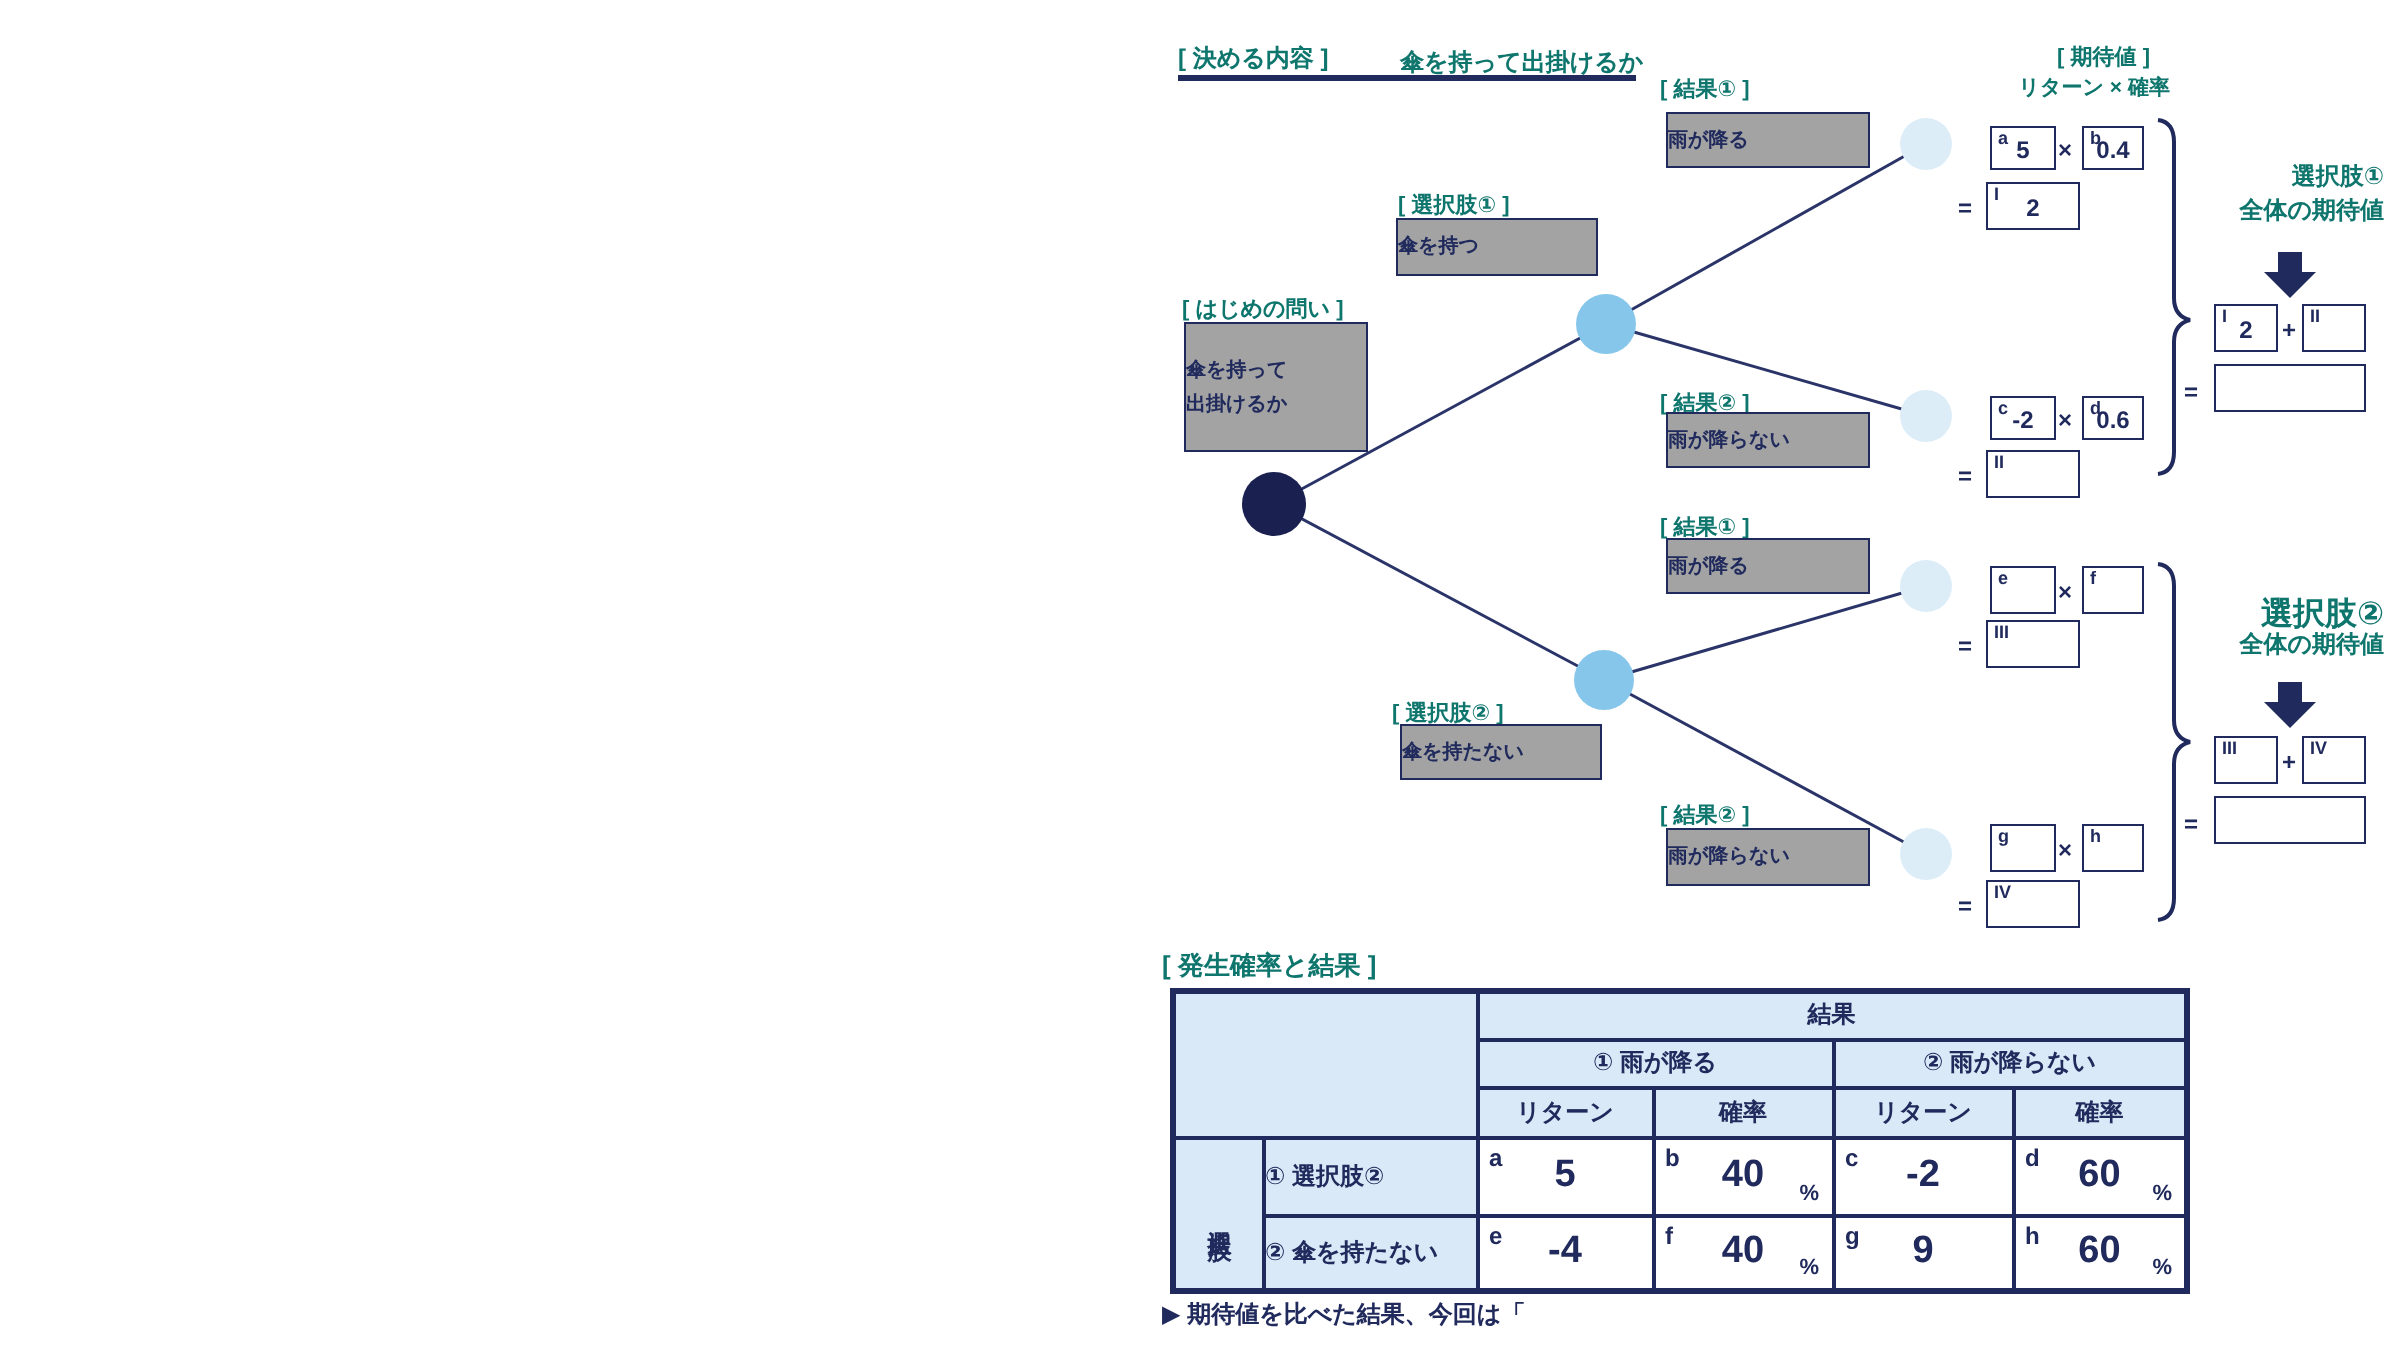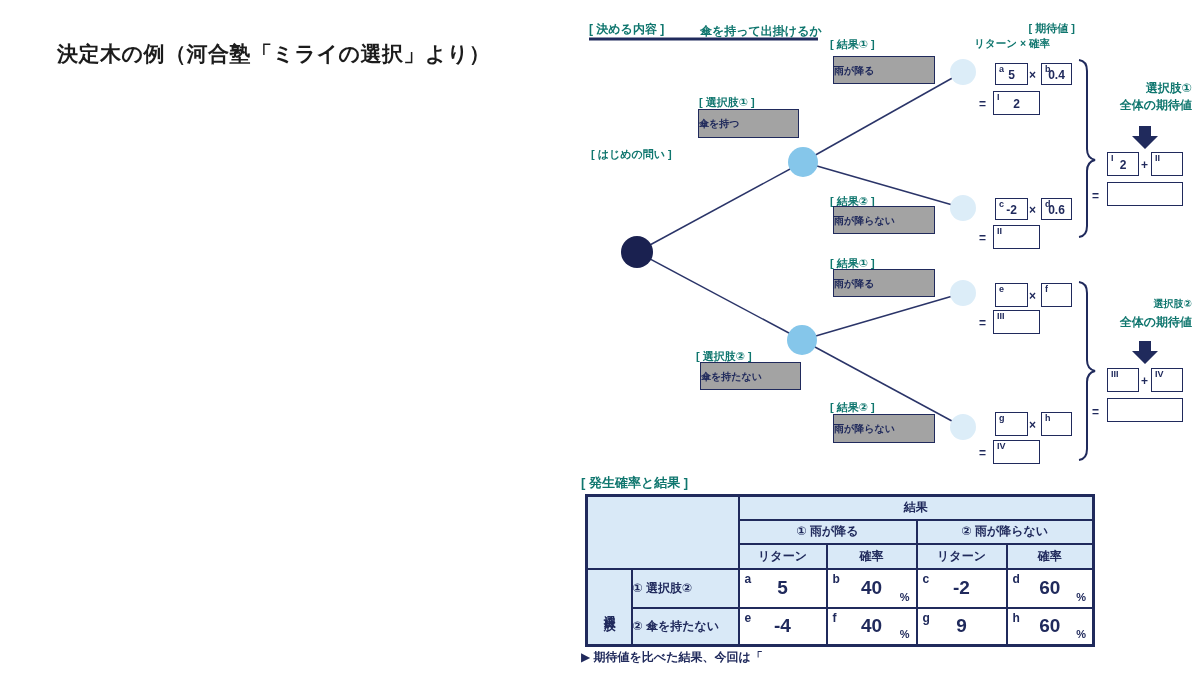--- a/index.html
+++ b/index.html
@@ -47,28 +47,31 @@
     <circle cx="963" cy="427" r="13" fill="#dcedf8"></circle>
     <circle cx="803" cy="162" r="15" fill="#85c6ea"></circle>
     <circle cx="802" cy="340" r="15" fill="#85c6ea"></circle>
     <circle cx="637" cy="252" r="16" fill="#1a2150"></circle>
     <path d="M1079,60 Q1087,61 1087,71 L1087,149 Q1087,158 1095,160 Q1087,162 1087,171 L1087,226 Q1087,236 1079,237" stroke="#202a5c" stroke-width="2" fill="none"></path>
     <path d="M1079,282 Q1087,283 1087,293 L1087,360 Q1087,369 1095,371 Q1087,373 1087,382 L1087,449 Q1087,459 1079,460" stroke="#202a5c" stroke-width="2" fill="none"></path>
     <polygon points="1139,126 1151,126 1151,136 1158,136 1145,149 1132,136 1139,136" fill="#202a5c"></polygon>
     <polygon points="1139,341 1151,341 1151,351 1158,351 1145,364 1132,351 1139,351" fill="#202a5c"></polygon>
   </svg>
 
-  <div class="title">決定木の例（河合塾「ミライの選択」より）</div>
 
   <div class="lbl" style="left:589px;top:21px;font-size:12px">[ 決める内容 ]</div>
   <div class="lbl" style="left:700px;top:23px;font-size:12px">傘を持って出掛けるか</div>
   <div class="lbl ctr" style="left:985px;top:21px;width:90px">[ 期待値 ]</div>
-  <div class="lbl ctr" style="left:940px;top:37px;width:110px;font-size:10.5px">リターン × 確率</div>
+  <div class="lbl ctr" style="left:975px;top:37px;width:110px;font-size:10.5px">リターン × 確率</div>
 
   <div class="lbl" style="left:591px;top:147px">[ はじめの問い ]</div>
+  <div class="bigbox" style="left:592px;top:161px;width:90px;height:63px">
+    <div><span>傘を持って</span><br>
+         <span>出掛けるか</span></div>
+  </div>
 
   <div class="lbl" style="left:699px;top:95px">[ 選択肢① ]</div>
   <div class="bigbox" style="left:698px;top:109px;width:99px;height:27px">
     <span>傘を持つ</span>
     </div>
 
   <div class="lbl" style="left:830px;top:37px">[ 結果① ]</div>
   <div class="bigbox" style="left:833px;top:56px;width:100px;height:26px">
     <span>雨が降る</span>
     </div>
@@ -158,21 +161,21 @@
   <div class="vbox" style="left:1041px;top:412px;width:31px;height:24px">
     <span class="sup">h</span>
     <span class="val"></span>
     </div>
   <span class="op" style="left:979px;top:447px">=</span>
   <div class="vbox" style="left:993px;top:440px;width:47px;height:24px">
     <span class="sup">IV</span>
     <span class="val"></span>
     </div>
 
-  <div class="lbl ctr" style="left:1100px;top:297px;width:92px;font-size:10px">選択肢②</div>
+  <div class="lbl ctr" style="left:1100px;top:297px;width:92px;font-size:16px">選択肢②</div>
   <div class="lbl ctr" style="left:1100px;top:314px;width:92px;font-size:12px">全体の期待値</div>
   <div class="vbox" style="left:1107px;top:368px;width:32px;height:24px">
     <span class="sup">III</span>
     <span class="val"></span>
     </div>
   <span class="op" style="left:1141px;top:375px">+</span>
   <div class="vbox" style="left:1151px;top:368px;width:32px;height:24px">
     <span class="sup">IV</span>
     <span class="val"></span>
     </div>

